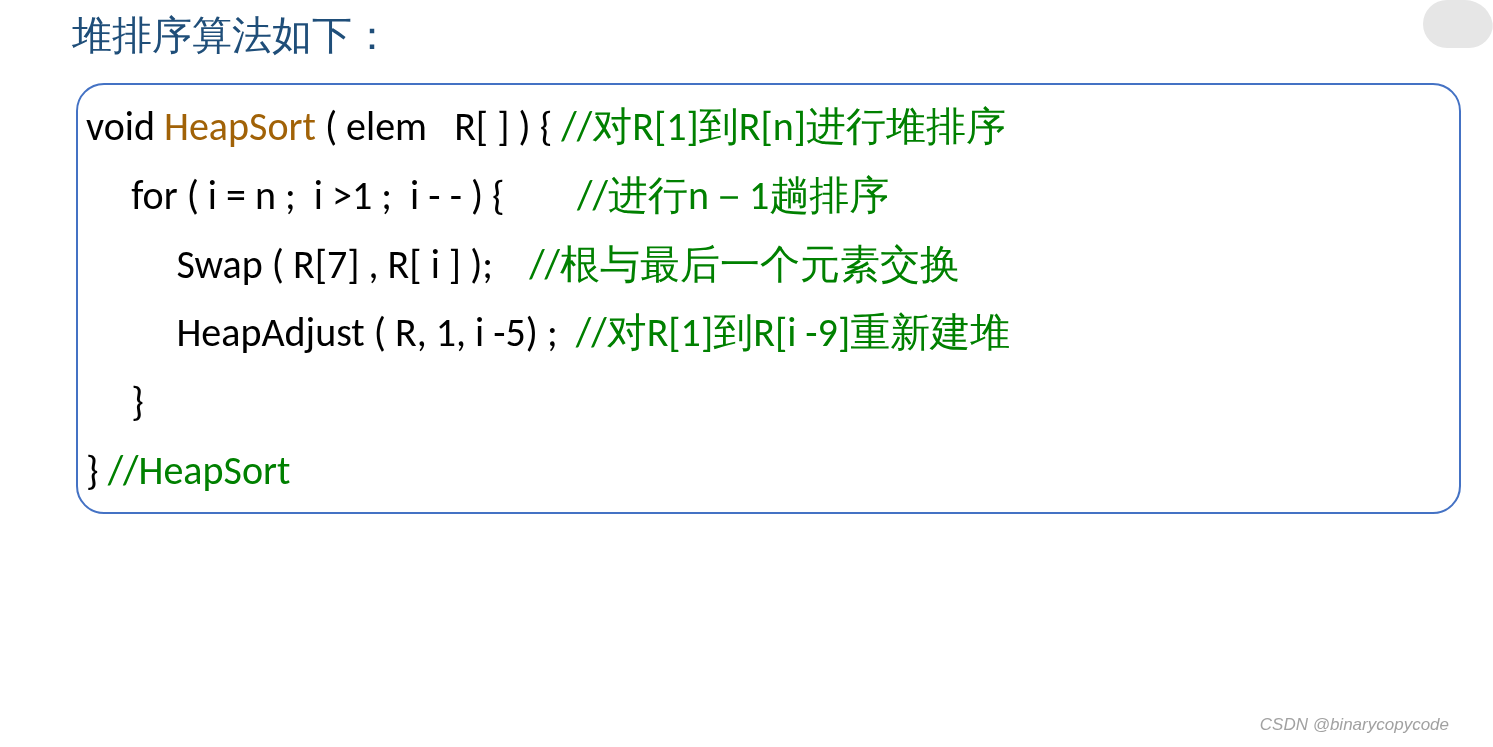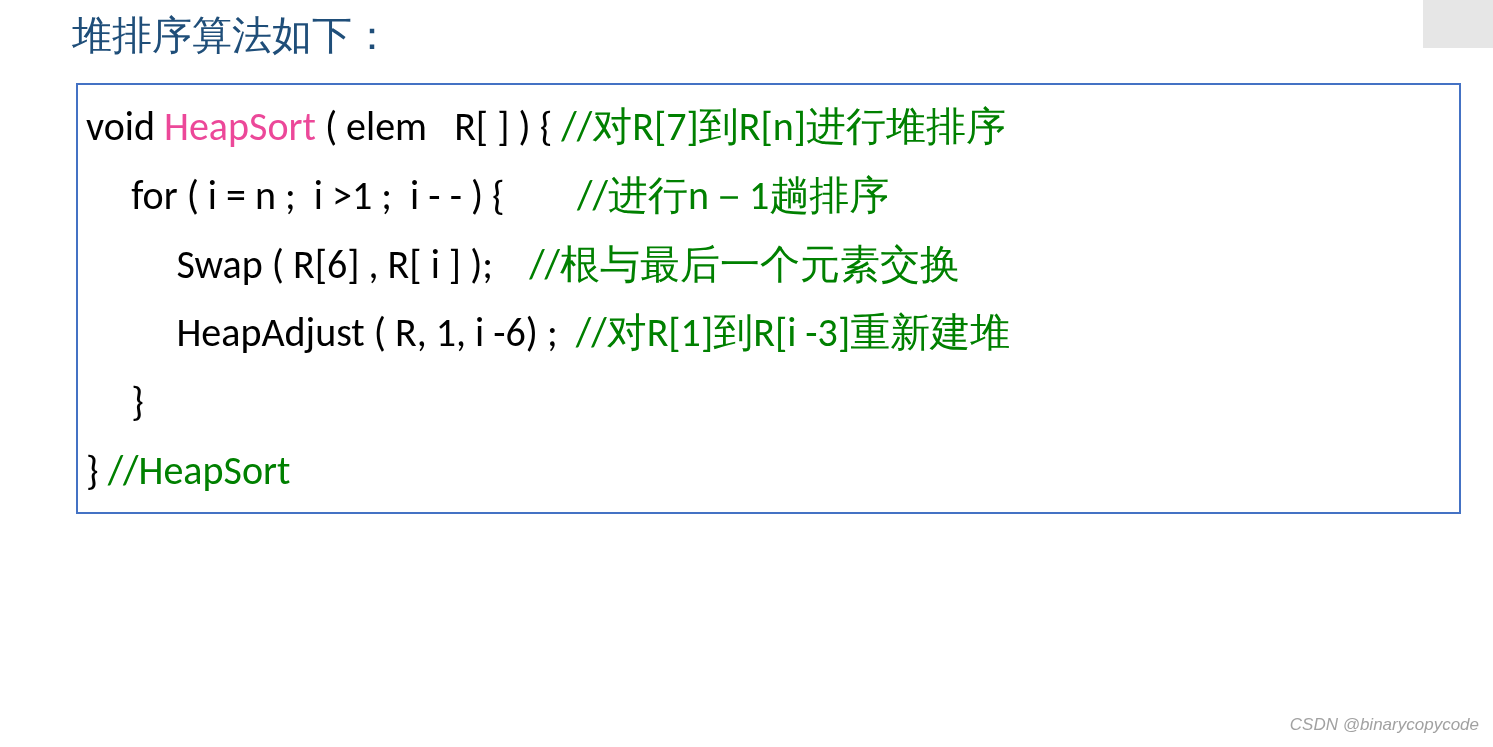--- a/index.html
+++ b/index.html
@@ -1,15 +1,15 @@
 <!DOCTYPE html>
 <html><head>
   <meta charset="utf-8">
   <style>
-    * { margin: 0; padding: 0; box-sizing: border-box; }
+    * { margin: 0; padding: 0; box-sizing: border-box; border-radius: 28px; }
     body {
       font-family: "Microsoft YaHei", "SimSun", serif;
       background: #fff;
       width: 1493px;
       height: 747px;
       position: relative;
     }
     .title {
       color: #1f4e79;
       font-size: 40px;
@@ -19,47 +19,47 @@
       border: 2px solid #4472c4;
       margin: 0 32px 0 76px;
       padding: 8px 8px 6px 8px;
       font-family: Calibri, "Microsoft YaHei", serif;
       font-size: 40px;
       line-height: 1.72;
       background: #fff;
     }
     .code-line { white-space: pre; }
     .kw { color: #000; }
-    .fn { color: #ec4899; }
+    .fn { color: #a16207; }
     .cm { color: #008000; }
     .grey-box {
       position: absolute;
       top: 0; right: 0;
       width: 70px; height: 48px;
       background: #e6e6e6;
     }
     .watermark {
       position: absolute;
-      right: 14px;
+      right: 44px;
       bottom: 12px;
       font-size: 17px;
       font-style: italic;
       color: rgba(130,130,130,0.75);
       font-family: Arial, sans-serif;
     }
   </style>
 </head>
 <body>
 
 <div class="grey-box"></div>
 
 <div class="title">堆排序算法如下：</div>
 
 <div class="code-box">
-  <div class="code-line"><span class="kw">void </span><span class="fn">HeapSort</span><span class="kw"> ( elem   R[ ] ) { </span><span class="cm">//对R[7]到R[n]进行堆排序</span></div>
+  <div class="code-line"><span class="kw">void </span><span class="fn">HeapSort</span><span class="kw"> ( elem   R[ ] ) { </span><span class="cm">//对R[1]到R[n]进行堆排序</span></div>
   <div class="code-line"><span class="kw">     for ( i = n ;  i &gt;1 ;  i - - ) {        </span><span class="cm">//进行n－1趟排序</span></div>
-  <div class="code-line"><span class="kw">          Swap ( R[6] , R[ i ] );    </span><span class="cm">//根与最后一个元素交换</span></div>
-  <div class="code-line"><span class="kw">          HeapAdjust ( R, 1, i -6) ;  </span><span class="cm">//对R[1]到R[i -3]重新建堆</span></div>
+  <div class="code-line"><span class="kw">          Swap ( R[7] , R[ i ] );    </span><span class="cm">//根与最后一个元素交换</span></div>
+  <div class="code-line"><span class="kw">          HeapAdjust ( R, 1, i -5) ;  </span><span class="cm">//对R[1]到R[i -9]重新建堆</span></div>
   <div class="code-line"><span class="kw">     }</span></div>
   <div class="code-line"><span class="kw">} </span><span class="cm">//HeapSort</span></div>
 </div>
 
 <div class="watermark">CSDN @binarycopycode</div>
 
 </body></html>

